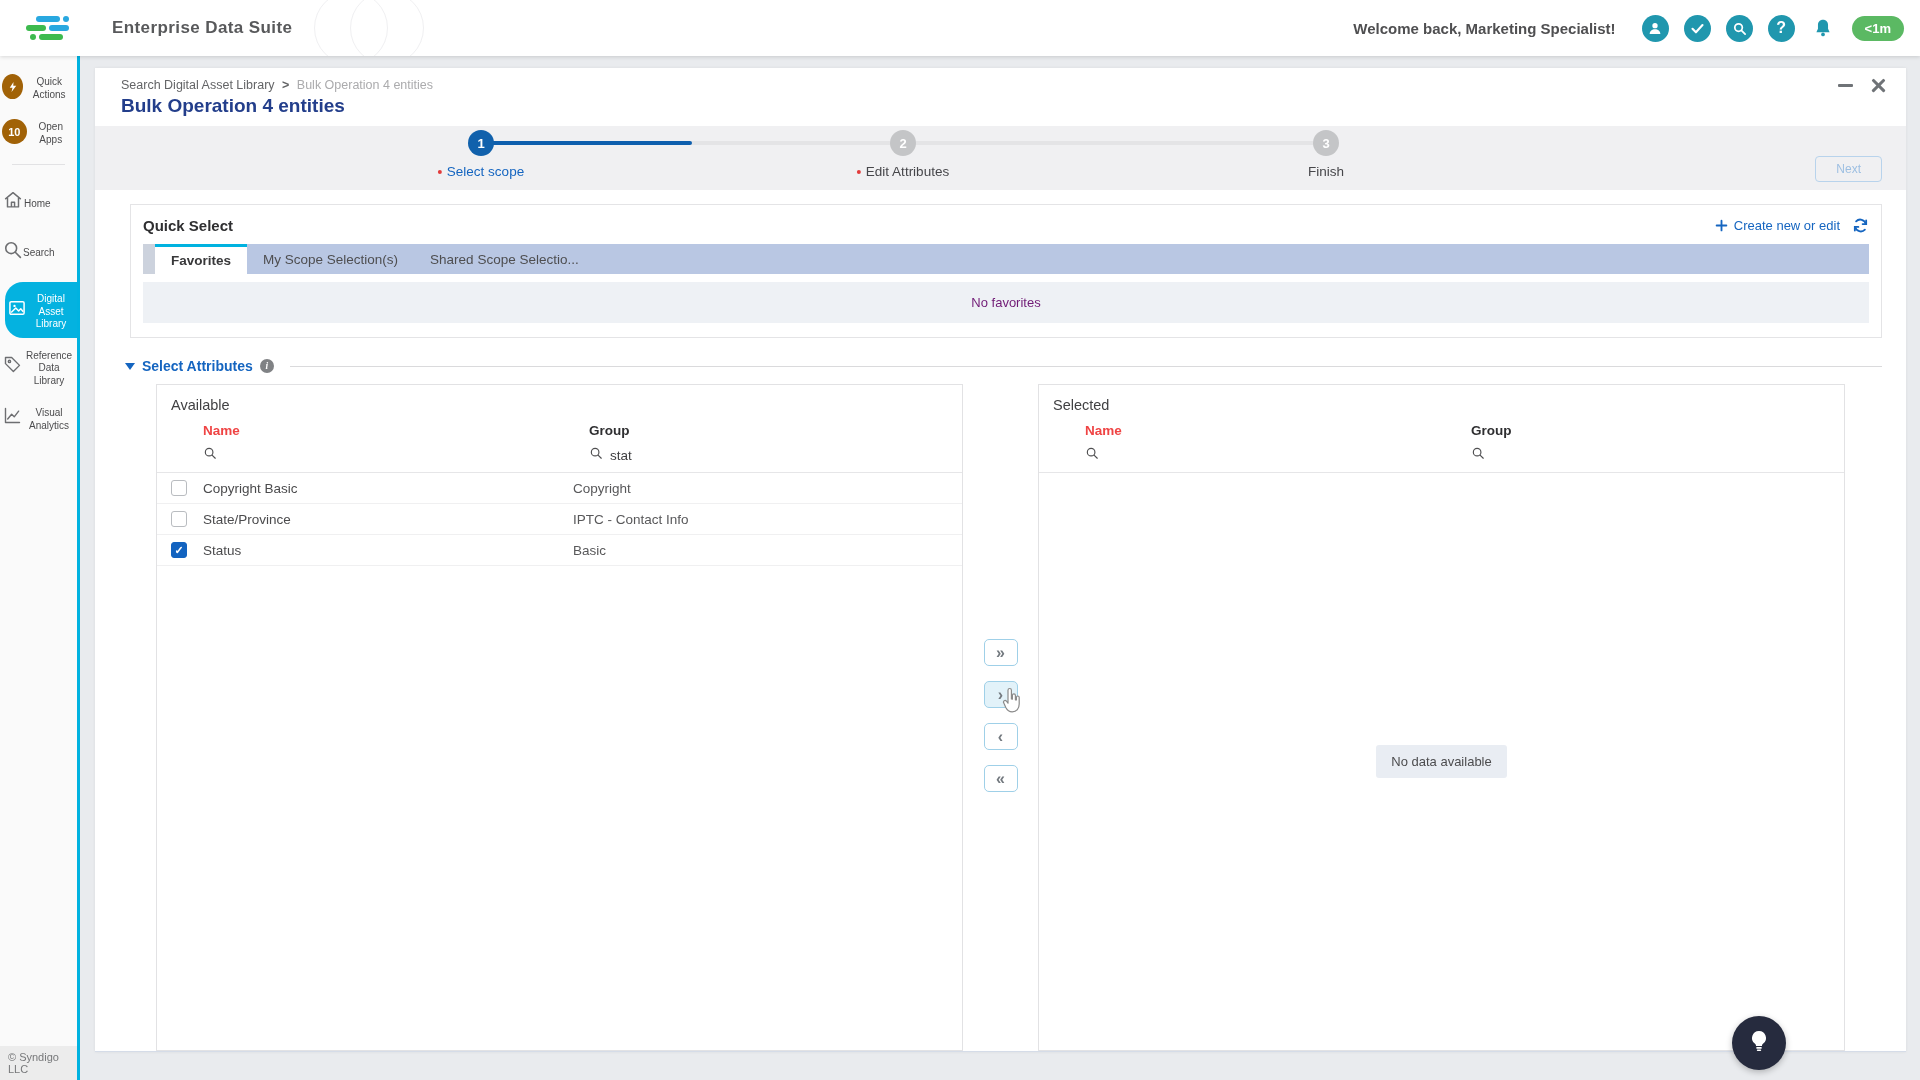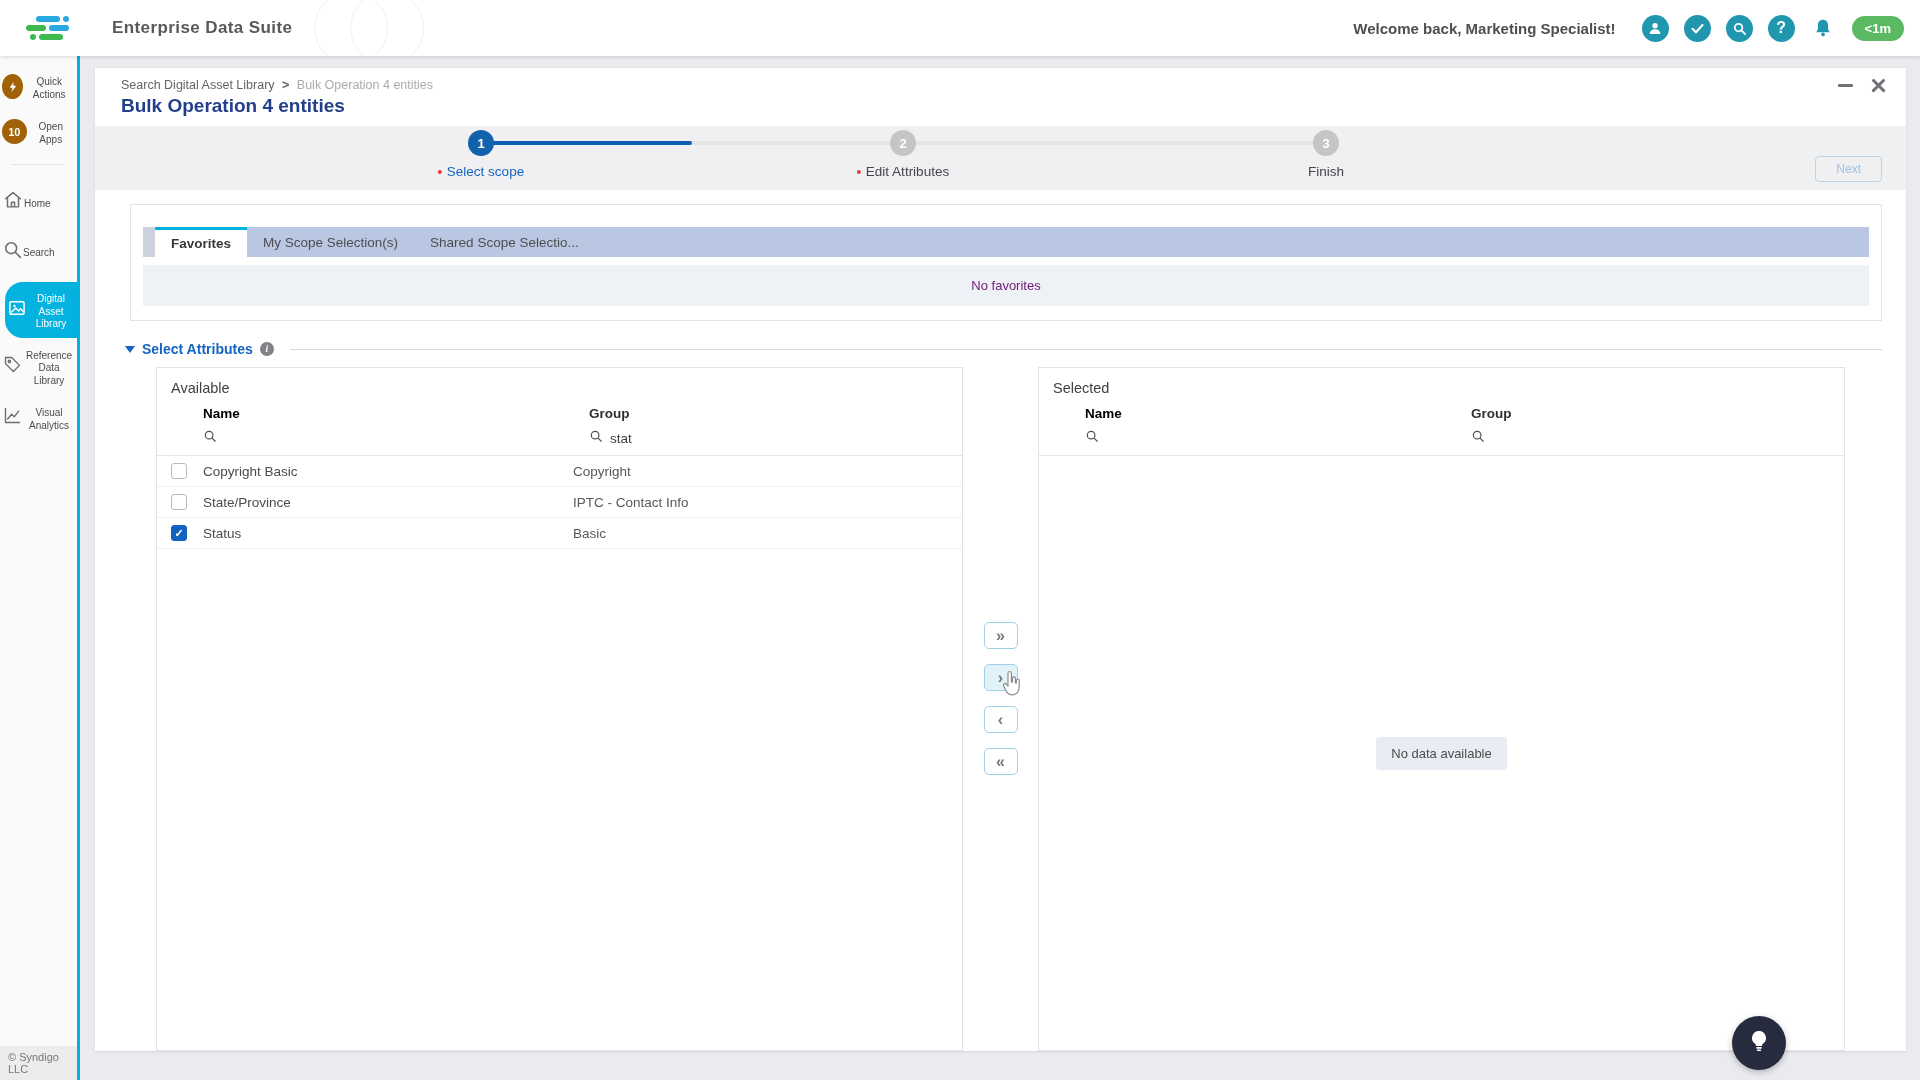--- a/index.html
+++ b/index.html
@@ -102,21 +102,21 @@
     border-top:7px solid #1565c0; margin-right:7px; cursor:pointer; }
   .sa-title { font-size:14px; font-weight:700; color:#1565c0; }
   .info-icon { width:14px; height:14px; border-radius:50%; background:#808285; color:#fff; font-size:9.5px;
     font-weight:700; display:flex; align-items:center; justify-content:center; margin-left:7px; font-family:"Liberation Serif",serif; font-style:italic; }
   .sa-rule { flex:1; height:1px; background:#dadadc; margin-left:16px; }
 
   .panels-row { display:flex; margin:10px 61px 0 61px; flex:1; min-height:0; }
   .attr-panel { width:807px; border:1px solid #e2e2e4; display:flex; flex-direction:column; background:#fff; }
   .panel-title { padding:12px 0 2px 14px; font-size:14.5px; color:#414143; }
   .col-headers { display:flex; padding:8px 0 2px 0; }
-  .hname { margin-left:46px; width:386px; font-size:13.5px; font-weight:700; color:#000000; }
+  .hname { margin-left:46px; width:386px; font-size:13.5px; font-weight:700; color:#ef4444; }
   .hgroup { font-size:13.5px; font-weight:700; color:#2f2f31; }
   .search-row { display:flex; align-items:center; padding:6px 0 8px 0; border-bottom:1px solid #e6e6e8; }
   .scell { display:flex; align-items:center; gap:7px; }
   .scell.first { margin-left:46px; width:386px; }
   .col-search { border:none; outline:none; font-size:13.5px; color:#3f3f41; width:220px; background:transparent; font-family:inherit; }
   .attr-row { display:flex; align-items:center; height:31px; border-bottom:1px solid #f0f0f1; cursor:pointer; }
   .cb { width:16px; height:16px; border:1.5px solid #b9bcc0; border-radius:3px; margin-left:14px; background:#fff;
     flex:none; display:flex; align-items:center; justify-content:center; cursor:pointer; }
   .cb.checked { background:#1263c0; border-color:#1263c0; color:#fff; font-size:11px; font-weight:700; }
   .cb.checked::after { content:"\2713"; }
@@ -284,20 +284,39 @@
         <span class="req-dot"></span>
         <span>Edit Attributes</span>
       </div>
       <div class="step-label l3">
         <span>Finish</span>
       </div>
       <button class="next-btn" disabled="">Next</button>
     </div>
 
     <section class="qs-panel">
+      <div class="qs-head">
+        <div class="qs-title">Quick Select</div>
+        <div class="create-link">
+          <span>
+            <svg width="13" height="13" viewBox="0 0 24 24" fill="none" stroke="#1565c0" stroke-width="3.4" stroke-linecap="round">
+                <path d="M12 3 V21 M3 12 H21"></path>
+              </svg>
+          </span>
+          <span>Create new or edit</span>
+          <span style="margin-left:6px;">
+            <svg width="17" height="17" viewBox="0 0 24 24" fill="none" stroke="#1565c0" stroke-width="2.6" stroke-linecap="round">
+                <path d="M20 5 V10 H15"></path>
+                <path d="M4 19 V14 H9"></path>
+                <path d="M19.5 10 A8 8 0 0 0 5.8 6.2"></path>
+                <path d="M4.5 14 A8 8 0 0 0 18.2 17.8"></path>
+              </svg>
+          </span>
+        </div>
+      </div>
       <div class="tabstrip">
         <div class="tab-lead"></div>
         <div class="tab active">Favorites</div>
         <div class="tab">My Scope Selection(s)</div>
         <div class="tab">Shared Scope Selectio...</div>
       </div>
       <div class="qs-empty">No favorites</div>
     </section>
 
     <div class="sa-header">

